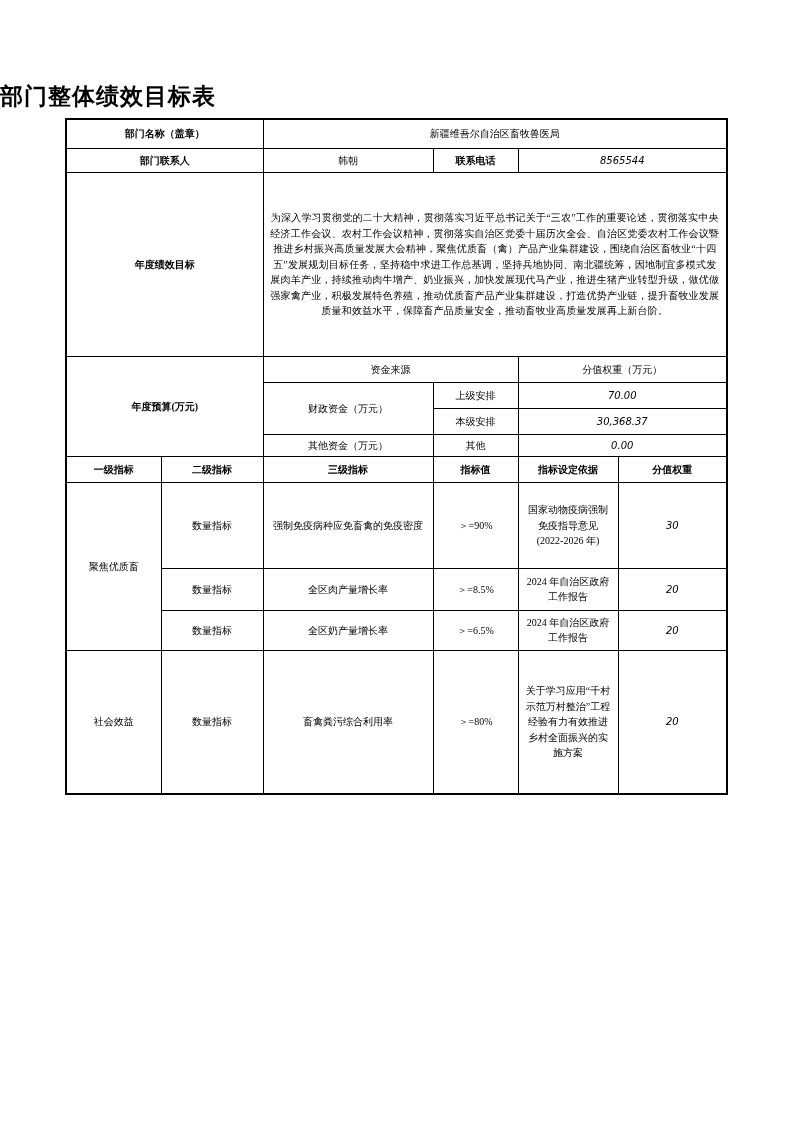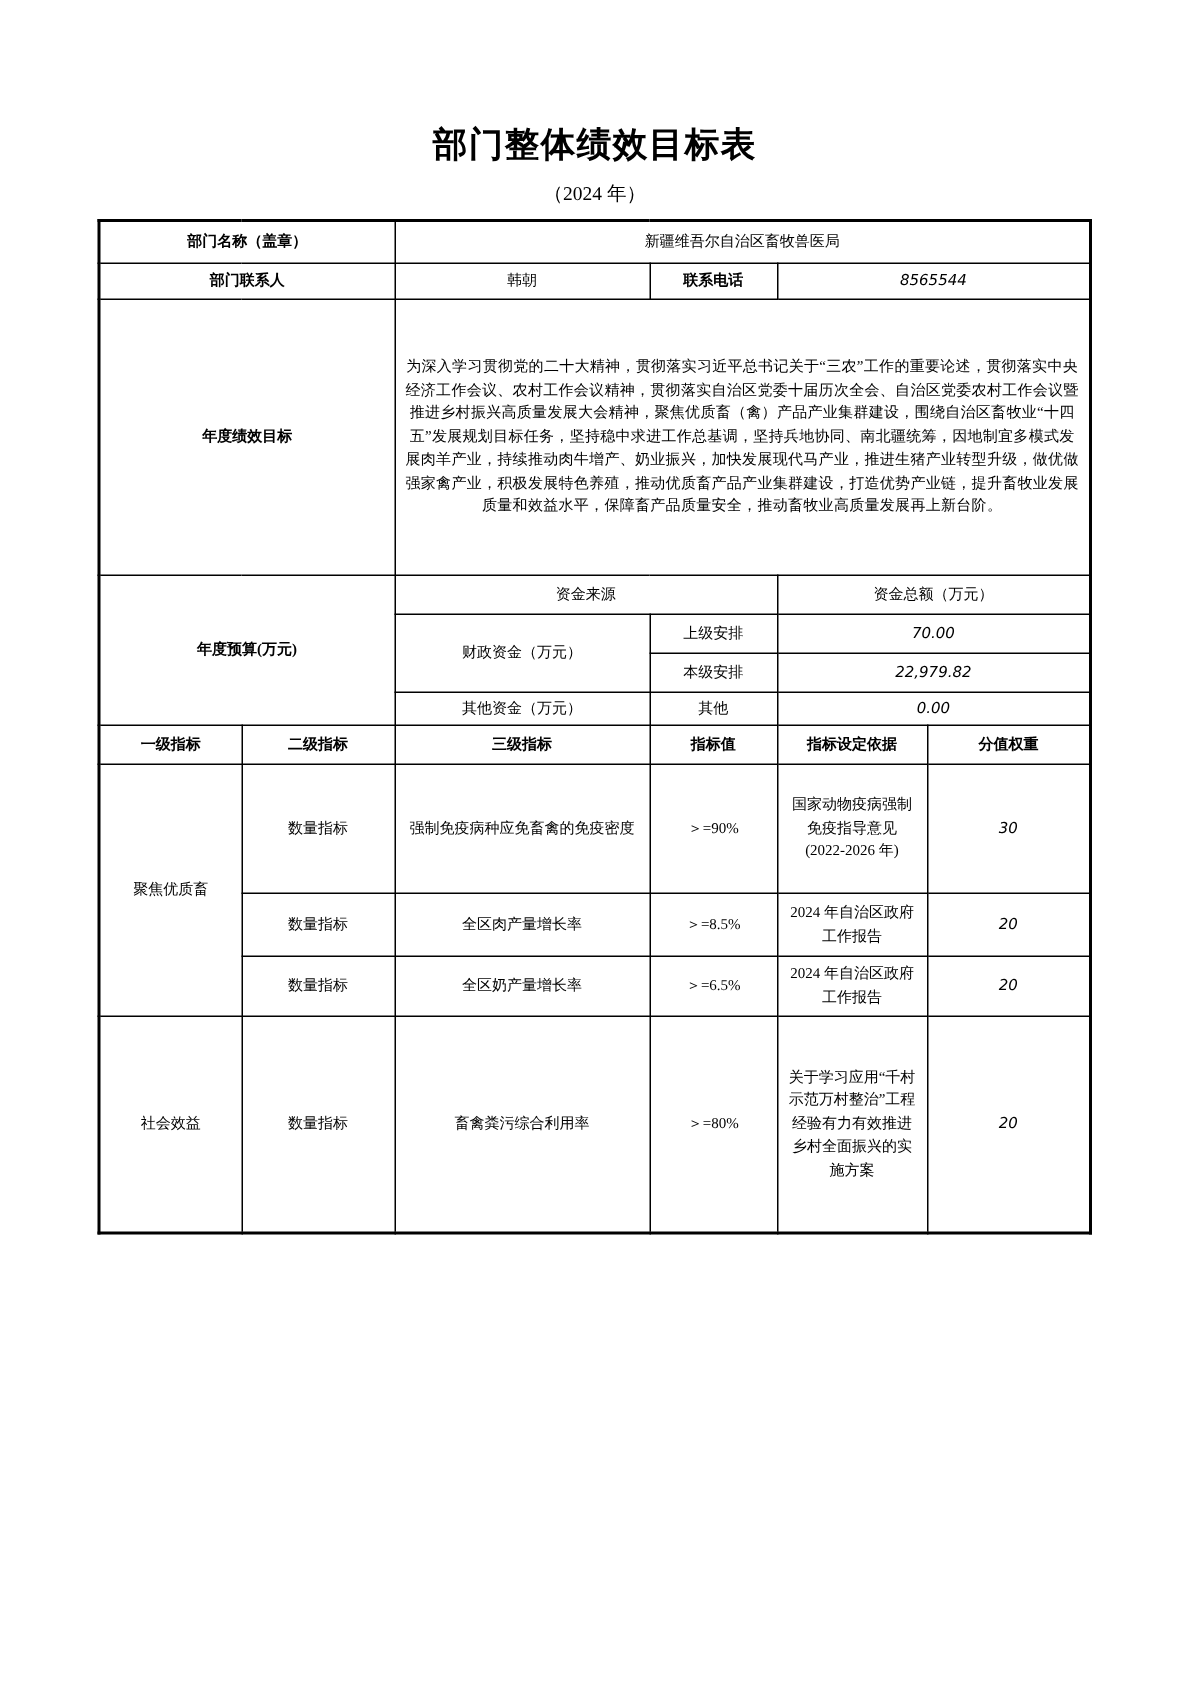--- a/index.html
+++ b/index.html
@@ -13,21 +13,20 @@
     height: 1122px;
     background: #ffffff;
     color: #000;
     font-family: "Liberation Serif", "DejaVu Serif", serif;
     box-sizing: border-box;
     padding-top: 84px;
     overflow: hidden;
   }
   .doc-title {
     margin: 0;
-    text-align: center;
     font-size: 23px;
     font-weight: bold;
     letter-spacing: 1px;
     line-height: 1.1;
   }
   .doc-subtitle {
     margin-top: 13px;
     text-align: center;
     font-size: 13px;
     line-height: 1.1;
@@ -89,21 +88,20 @@
     font-family: "DejaVu Sans", "Liberation Sans", sans-serif;
     font-size: 12px;
   }
 </style>
 </head>
 <body>
 
 <div class="page">
 
   <h1 class="doc-title">部门整体绩效目标表</h1>
-  <div class="doc-subtitle">（2024 年）</div>
 
   <table class="main">
     <colgroup>
       <col style="width:95px">
       <col style="width:102px">
       <col style="width:170px">
       <col style="width:85px">
       <col style="width:100px">
       <col style="width:109px">
     </colgroup>
@@ -122,32 +120,32 @@
     </tr>
 
     <tr class="r-goal">
       <td colspan="2" class="b">年度绩效目标</td>
       <td colspan="4" class="goal">为深入学习贯彻党的二十大精神，贯彻落实习近平总书记关于“三农”工作的重要论述，贯彻落实中央经济工作会议、农村工作会议精神，贯彻落实自治区党委十届历次全会、自治区党委农村工作会议暨推进乡村振兴高质量发展大会精神，聚焦优质畜（禽）产品产业集群建设，围绕自治区畜牧业“十四五”发展规划目标任务，坚持稳中求进工作总基调，坚持兵地协同、南北疆统筹，因地制宜多模式发展肉羊产业，持续推动肉牛增产、奶业振兴，加快发展现代马产业，推进生猪产业转型升级，做优做强家禽产业，积极发展特色养殖，推动优质畜产品产业集群建设，打造优势产业链，提升畜牧业发展质量和效益水平，保障畜产品质量安全，推动畜牧业高质量发展再上新台阶。</td>
     </tr>
 
     <tr class="r-src">
       <td colspan="2" rowspan="4" class="b">年度预算(万元)</td>
       <td colspan="2">资金来源</td>
-      <td colspan="2">资金总额（万元）</td>
+      <td colspan="2">分值权重（万元）</td>
     </tr>
 
     <tr class="r-up">
       <td rowspan="2">财政资金（万元）</td>
       <td>上级安排</td>
       <td colspan="2" class="num">70.00</td>
     </tr>
 
     <tr class="r-self">
       <td>本级安排</td>
-      <td colspan="2" class="num">22,979.82</td>
+      <td colspan="2" class="num">30,368.37</td>
     </tr>
 
     <tr class="r-oth">
       <td>其他资金（万元）</td>
       <td>其他</td>
       <td colspan="2" class="num">0.00</td>
     </tr>
 
     <tr class="r-ihdr">
       <td class="b">一级指标</td>

